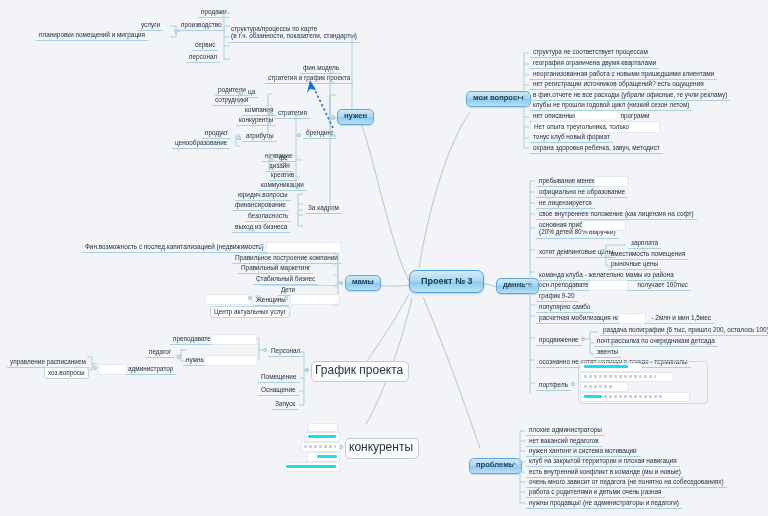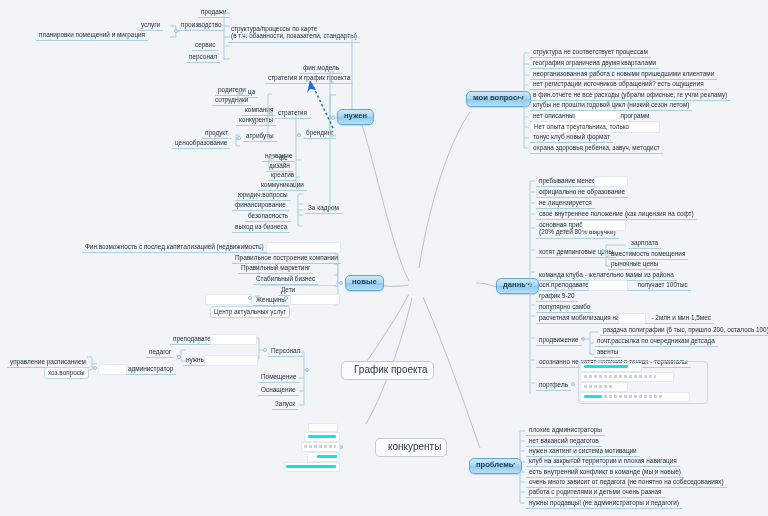--- a/index.html
+++ b/index.html
@@ -38,24 +38,23 @@
   .plate{
     background:#ffffff;
     border:1px solid #e4e9ee;
     border-radius:2px;
   }
   
   .mid{
     border:1px solid #c3ccd4;
     border-radius:5px;
     background:#fbfcfd;
-    font-size:10px;
-    padding:2px 5px 3px 12px;
+    font-size:12px;
+    padding:2px 5px 3px 3px;
     color:#2a3640;
-    margin-left:30px;
   }
   
   .branch{
     border:1px solid #5fa8d8;
     border-radius:5px;
     background:linear-gradient(180deg,#cde9f8 0%,#a8d7f2 48%,#8ccaee 52%,#b5e0f7 100%);
     font-size:7.6px;
     font-weight:bold;
     color:#173a52;
     padding:2px 6px 3px 6px;
@@ -274,21 +273,21 @@
   <div class="node leaf" style="left:530px;top:111px;">
     <span>нет описанных</span>
     <span style="display:inline-block;width:42px;"></span><span>программ</span>
   </div>
   <div class="barw" style="left:575px;top:111px;width:42px;height:8px;"></div>
 
   <div class="node plate" style="left:530px;top:121px;width:130px;">Нет опыта треугольника, только</div>
   <div class="node leaf" style="left:530px;top:132px;">тонус клуб новый формат</div>
   <div class="node leaf" style="left:530px;top:143px;">охрана здоровья ребенка, завуч, методист</div>
 
-  <div class="node branch" style="left:345px;top:275px;">новые</div>
+  <div class="node branch" style="left:345px;top:275px;">мамы</div>
   <div class="dot" style="left:339px;top:281px;"></div>
 
   <div class="grpbox" style="left:258px;top:253px;width:80px;height:33px;"></div>
 
   <svg class="links">
     <g fill="none" stroke="#a9cfe0" stroke-width="1">
       <path d="M343 283 L 338 283"></path>
       <path d="M338 254 L 338 305"></path>
       <path d="M338 254 L 334 254"></path>
       <path d="M338 264 L 334 264"></path>
@@ -313,20 +312,21 @@
   <div class="node leaf" style="left:253px;top:274px;">Стабильный бизнес</div>
   <div class="node leaf" style="left:278px;top:285px;">Дети</div>
   <div class="node leaf" style="left:253px;top:295px;">Женщины</div>
   <div class="node boxed" style="left:210px;top:306px;">Центр актуальных услуг</div>
 
   <div class="plate" style="position:absolute;left:205px;top:294px;width:45px;height:9px;"></div>
   <div class="plate" style="position:absolute;left:290px;top:294px;width:48px;height:9px;"></div>
   <div class="dot" style="left:248px;top:296px;"></div>
   <div class="dot" style="left:284px;top:296px;"></div>
 
+  <div class="node central" style="left:409px;top:270px;">Проект № 3</div>
 
   <div class="node branch" style="left:496px;top:278px;">данные</div>
   <div class="dot" style="left:525px;top:284px;"></div>
 
   <svg class="links">
     <g fill="none" stroke="#a9cfe0" stroke-width="1">
       <path d="M526 286 L 530 286"></path>
       <path d="M530 181 L 530 394"></path>
       <path d="M530 181 L 535 181"></path>
       <path d="M530 192 L 535 192"></path>

